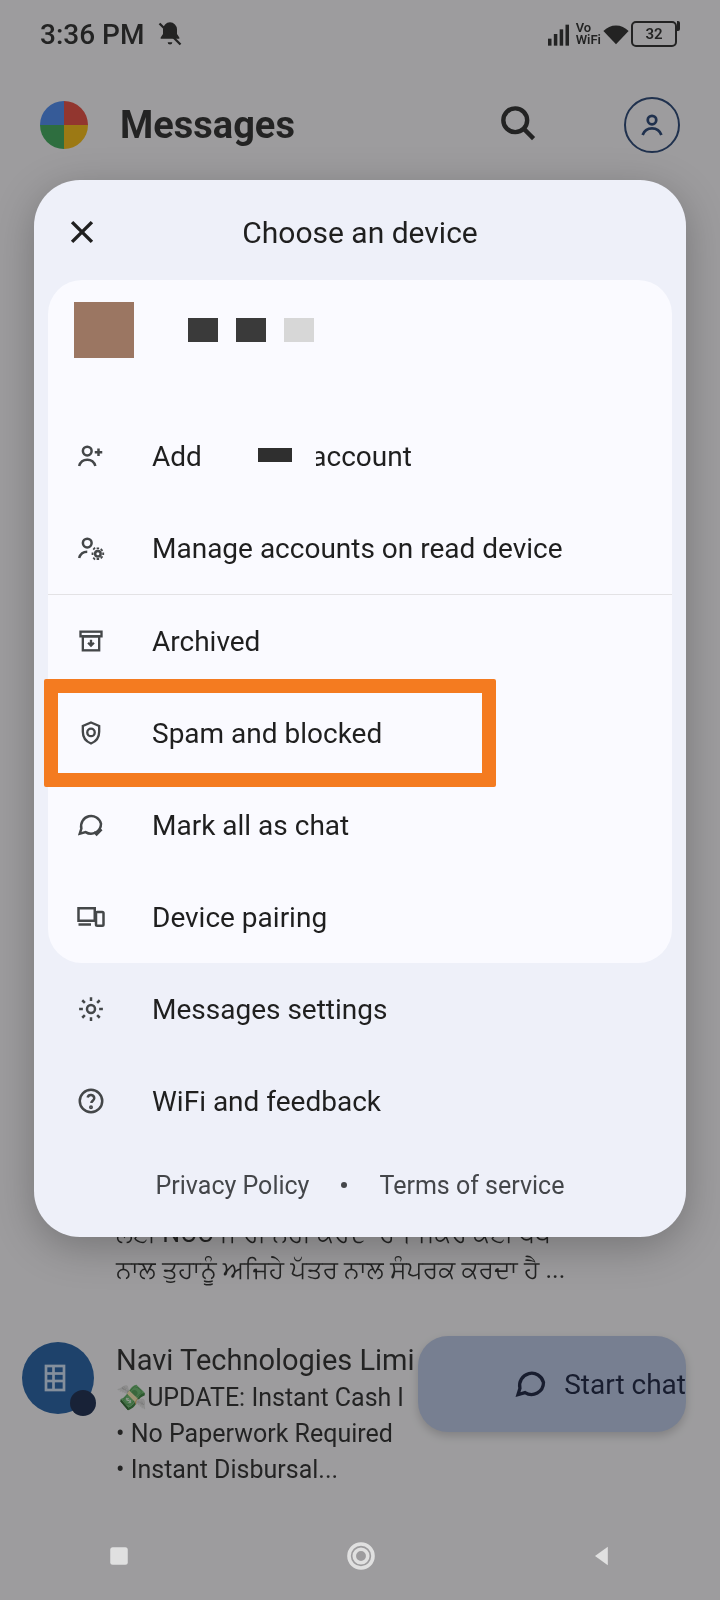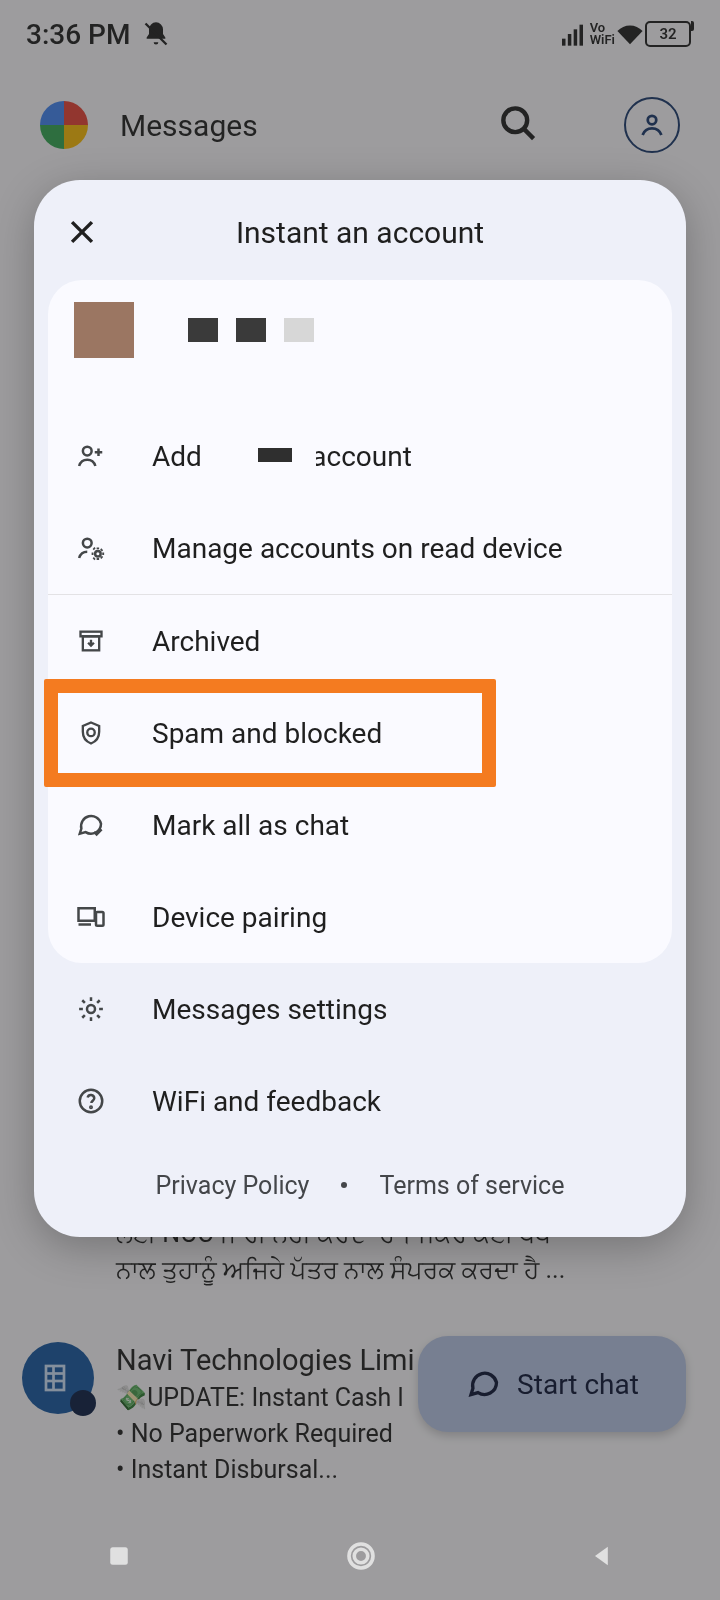--- a/index.html
+++ b/index.html
@@ -1,24 +1,24 @@
 <!DOCTYPE html>
 <html><head>
 <meta charset="utf-8">
 <style>
   html,body{margin:0;padding:0;width:720px;height:1600px;font-family:Roboto,Arial,sans-serif;background:#fdfcff;overflow:hidden;position:relative;color:#1f1f1f}
   
-  .statusbar{position:absolute;top:0;left:0;right:0;height:68px;display:flex;align-items:center;justify-content:space-between;padding:0 26px;color:#1f1f1f}
+  .statusbar{position:absolute;top:0;left:0;right:0;height:68px;display:flex;align-items:center;justify-content:space-between;padding:0 40px;color:#1f1f1f}
   .sb-left{display:flex;align-items:center;gap:12px;font-size:28px;font-weight:500}
   .sb-right{display:flex;align-items:center;gap:0}
   .sb-right svg{display:block}
   
   .apphdr{position:absolute;top:80px;left:0;right:0;height:90px;display:flex;align-items:center;padding:0 40px;gap:32px}
   .apphdr .logo{width:48px;height:48px;border-radius:50%;background:conic-gradient(#ea4335 0 25%,#fbbc05 0 50%,#34a853 0 75%,#4285f4 0);}
-  .apphdr .title{font-size:30px;color:#1f1f1f;font-weight:400;flex:1}
+  .apphdr .title{font-size:38px;color:#1f1f1f;font-weight:700;flex:1}
   .apphdr .acticon{color:#1f1f1f}
   .avatar{width:52px;height:52px;border-radius:50%;border:2.5px solid #1a3a6e;display:flex;align-items:center;justify-content:center}
   
   .dim{position:absolute;inset:0;background:rgba(40,40,40,0.45)}
   
   .sheet{position:absolute;left:34px;right:34px;top:180px;background:#eef0f9;border-radius:46px;box-shadow:0 10px 40px rgba(0,0,0,0.25);padding-bottom:20px;overflow:hidden}
   .sheet-hdr{display:flex;align-items:center;padding:26px 22px 22px}
   .sheet-hdr .close{width:52px;height:52px;display:flex;align-items:center;justify-content:center;color:#1f1f1f}
   .sheet-hdr .ttl{flex:1;text-align:center;font-size:30px;padding-right:52px;color:#1f1f1f}
   .card{background:#fafaff;margin:0 14px;border-radius:34px;overflow:hidden}
@@ -34,21 +34,21 @@
   .highlight{position:absolute;border:14px solid #f47b20;border-radius:2px;box-sizing:border-box}
   .footer-links{display:flex;align-items:center;justify-content:center;gap:32px;font-size:25px;color:#44464a;height:64px;margin-top:6px}
   .dotsep{width:6px;height:6px;background:#44464a;border-radius:50%}
   
   .convs{position:absolute;left:0;right:0;top:1200px;padding:0 22px;color:#1f1f1f}
   .conv{display:flex;gap:22px;padding:12px 0}
   .conv .circle{width:72px;height:72px;border-radius:50%;background:#1658a3;display:flex;align-items:center;justify-content:center;color:#cfe3fb;position:relative;flex-shrink:0}
   .conv .circle .bubble{position:absolute;right:-2px;bottom:-2px;width:26px;height:26px;border-radius:50%;background:#0b1e44}
   .conv .body{flex:1;font-size:25px;line-height:36px}
   .conv .body .cname{font-size:29px;margin-bottom:2px}
-  .fab{position:absolute;right:34px;bottom:168px;height:96px;width:268px;border-radius:30px;background:#b8c7e7;display:flex;align-items:center;justify-content:center;gap:16px;font-size:28px;color:#0c1435;box-shadow:0 4px 10px rgba(0,0,0,0.2)}
+  .fab{position:absolute;right:34px;bottom:168px;height:96px;width:268px;border-radius:30px;background:#b8c7e7;display:flex;align-items:center;justify-content:flex-end;gap:16px;font-size:28px;color:#0c1435;box-shadow:0 4px 10px rgba(0,0,0,0.2)}
   
   .navbar{position:absolute;bottom:0;left:0;right:0;height:88px;display:flex;align-items:center;justify-content:space-around}
   .navbar svg{opacity:0.9}
 </style>
 </head>
 <body>
 
 <div class="apphdr">
   <div class="logo"></div>
   <div class="title">Messages</div>
@@ -128,21 +128,21 @@
 <div class="dim"></div>
 
 <div class="sheet">
   <div class="sheet-hdr">
     <div class="close">
       <svg width="34" height="34" viewBox="0 0 24 24" stroke="currentColor" stroke-width="2.4">
           <line x1="5" y1="5" x2="19" y2="19"></line>
           <line x1="19" y1="5" x2="5" y2="19"></line>
         </svg>
     </div>
-    <div class="ttl">Instant an account</div>
+    <div class="ttl">Choose an device</div>
   </div>
 
   <div class="card">
     <div class="row account">
       <div class="avph"></div>
       <div class="redact">
           <span></span>
           <span></span>
           <span></span>
         </div>

